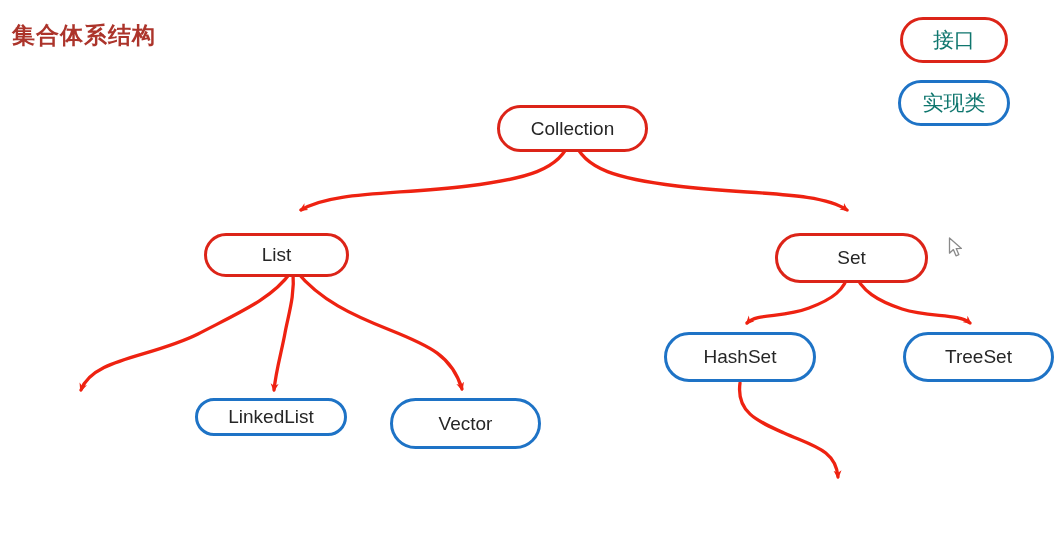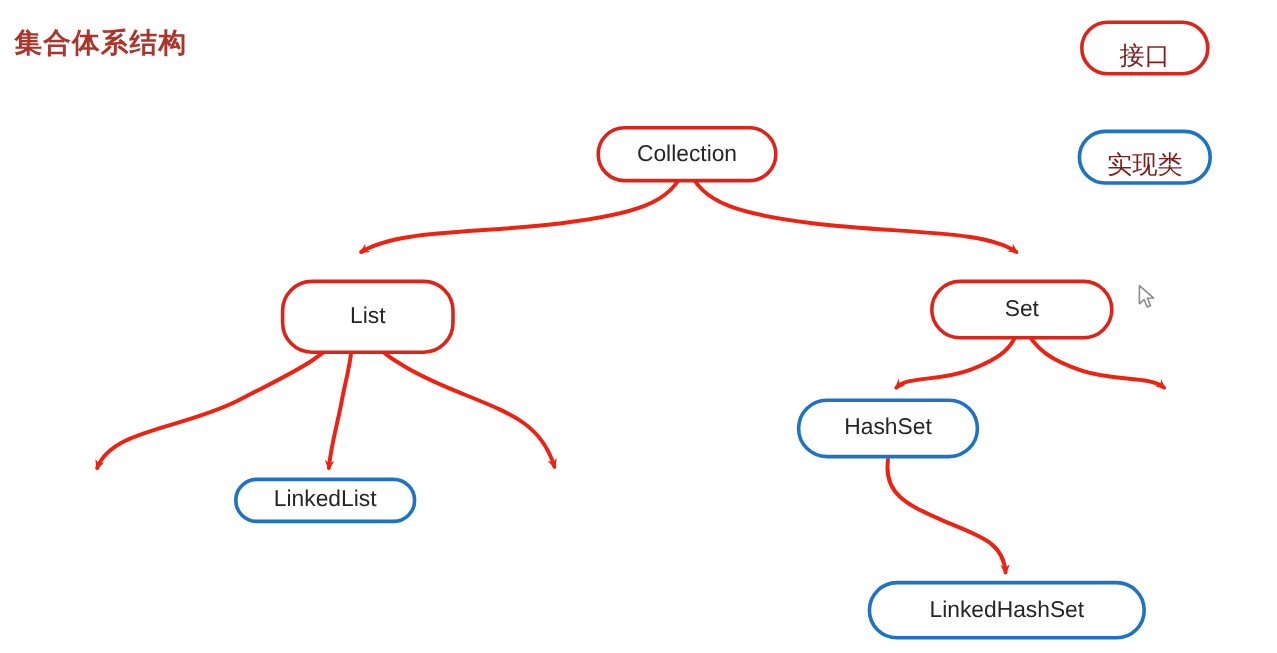--- a/index.html
+++ b/index.html
@@ -23,40 +23,40 @@
     letter-spacing:1px;
   }
   .node{
     position:absolute;display:flex;align-items:center;justify-content:center;
     background:#fff;border-radius:26px;
     font-size:19px;color:var(--node-text);
   }
   .node.interface{border:3px solid var(--interface-border);margin-top:12px;}
   .node.implementation{border:3px solid var(--implementation-border);}
   .legend-pill{
-    position:absolute;display:flex;align-items:flex-end;justify-content:center;
+    position:absolute;display:flex;align-items:center;justify-content:center;
     background:#fff;border-radius:24px;
-    font-size:21px;color:#7f1d1d;
+    font-size:21px;color:#0f766e;
   }
   .legend-pill.interface{border:3px solid var(--interface-border);}
   .legend-pill.implementation{border:3px solid var(--implementation-border);}
 
   
   .n-collection{left:497px;top:93px;width:151px;height:47px;}
-  .n-list{left:234px;top:221px;width:145px;height:62px;}
+  .n-list{left:204px;top:221px;width:145px;height:44px;}
   .n-set{left:775px;top:221px;width:153px;height:50px;}
   .n-arraylist{left:7px;top:398px;width:153px;height:51px;}
   .n-linkedlist{left:195px;top:398px;width:152px;height:38px;}
   .n-vector{left:390px;top:398px;width:151px;height:51px;}
   .n-hashset{left:664px;top:332px;width:152px;height:50px;}
   .n-treeset{left:903px;top:332px;width:151px;height:50px;}
   .n-linkedhashset{left:723px;top:484px;width:232px;height:49px;}
 
   .l-interface{left:900px;top:17px;width:108px;height:46px;}
-  .l-implementation{left:898px;top:80px;width:112px;height:46px;margin-top:28px;}
+  .l-implementation{left:898px;top:80px;width:112px;height:46px;}
 
   svg.edges{position:absolute;left:0;top:0;pointer-events:none;}
   svg.edges path.edge{fill:none;stroke:var(--arrow);stroke-width:3.3;stroke-linecap:round;}
   svg.edges .arrowhead{fill:var(--arrow);}
   .cursor{position:absolute;left:948px;top:237px;pointer-events:none;}
 </style>
 </head>
 <body>
 
 <div class="canvas">
@@ -91,24 +91,27 @@
   </div>
   <div class="node interface n-list">
     <span>List</span>
   </div>
   <div class="node interface n-set">
     <span>Set</span>
   </div>
   <div class="node implementation n-linkedlist">
     <span>LinkedList</span>
   </div>
+  <div class="node implementation n-vector">
+    <span>Vector</span>
+  </div>
   <div class="node implementation n-hashset">
     <span>HashSet</span>
   </div>
-  <div class="node implementation n-linkedhashset">
-    <span>LinkedHashSet</span>
+  <div class="node implementation n-treeset">
+    <span>TreeSet</span>
   </div>
 
   <svg class="cursor" width="16" height="22" viewBox="0 0 16 22">
     <path d="M1.5 1 L1.5 16.2 L5.4 12.6 L8.0 18.8 L10.8 17.6 L8.2 11.6 L13.4 11.4 Z" fill="#ffffff" stroke="#8a8a8a" stroke-width="1.3" stroke-linejoin="round"></path>
   </svg>
 
 </div>
 
 </body></html>

